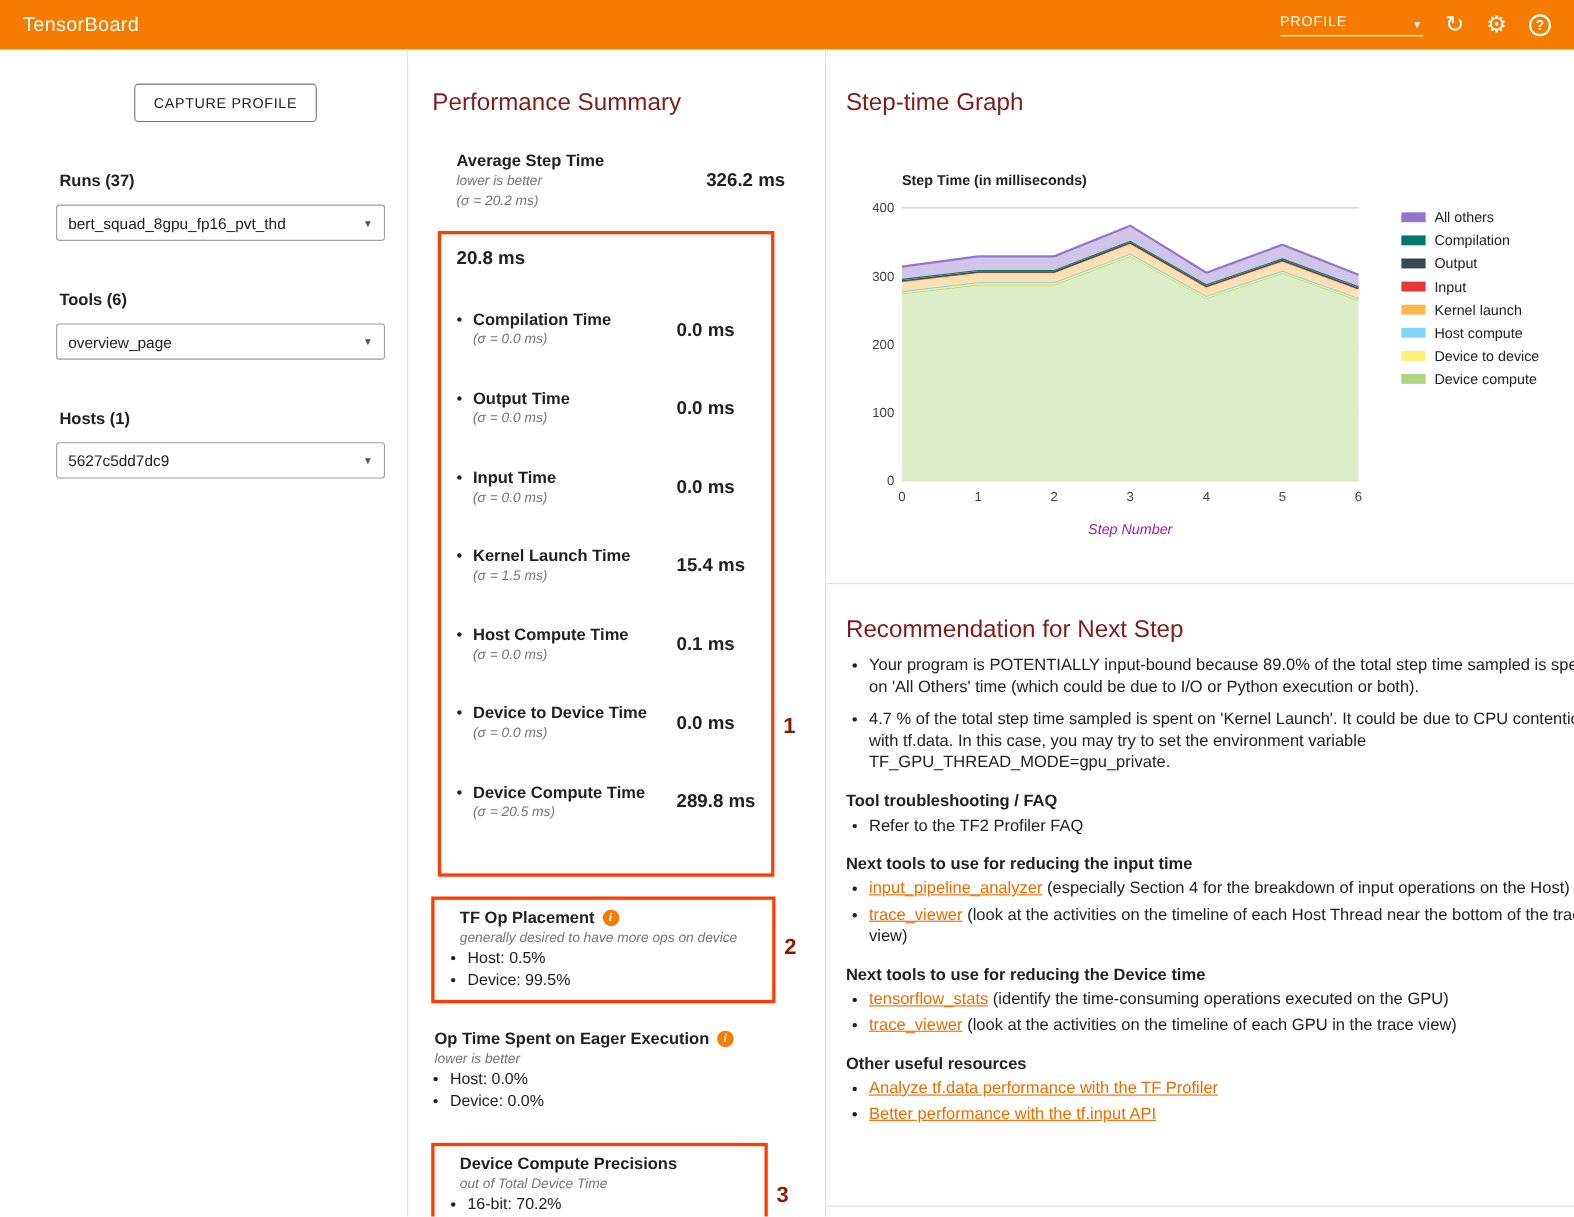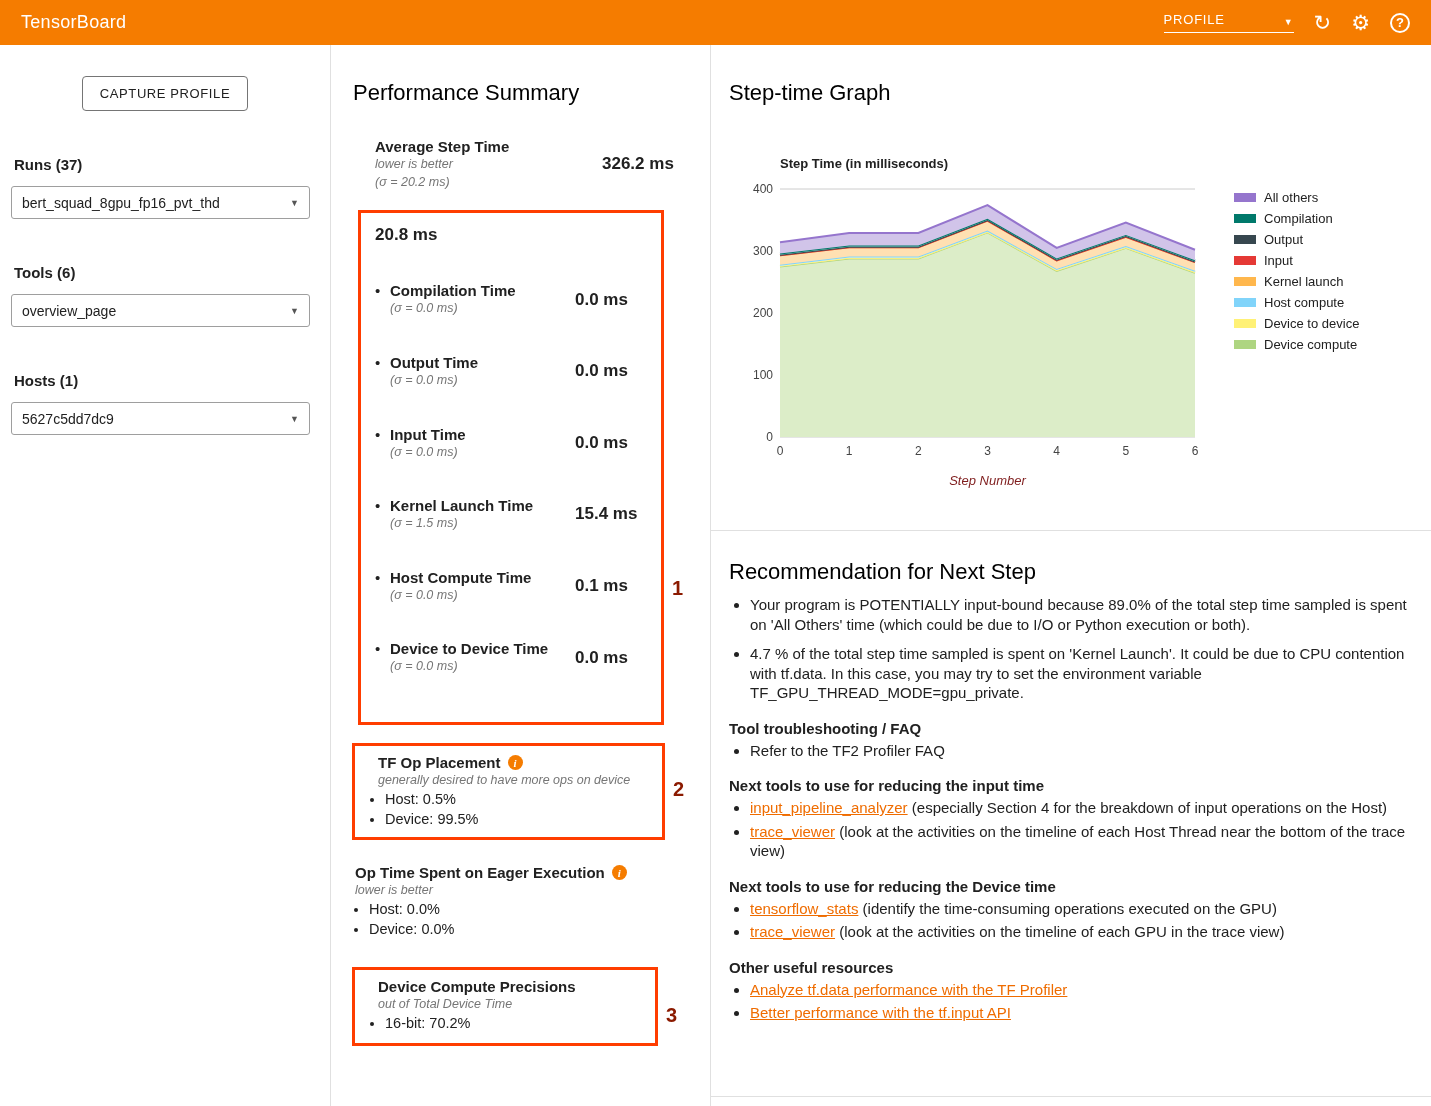--- a/index.html
+++ b/index.html
@@ -11,34 +11,34 @@
   .header { flex:0 0 45px; background:#f57c00; display:flex; align-items:center; padding:0 21px; color:#fff; }
   .header-title { font-size:18px; font-weight:500; letter-spacing:.3px; }
   .header-right { margin-left:auto; display:flex; align-items:center; gap:20px; }
   .profile-select { width:130px; border-bottom:1px solid #fff; display:flex; align-items:flex-end; font-size:13px; font-weight:500; letter-spacing:.8px; padding-bottom:5px; cursor:pointer; }
   .profile-select .arrow { margin-left:auto; font-size:9px; }
   .hdr-icon { font-size:21px; line-height:1; cursor:pointer; }
   .help-circle { width:20px; height:20px; border:2px solid #fff; border-radius:50%; display:flex; align-items:center; justify-content:center; font-size:13px; font-weight:bold; cursor:pointer; }
   .help-circle::before { content:"?"; }
 
   
-  .main { flex:1; display:flex; min-height:0; }
+  .main { flex:1; display:flex; min-height:0;padding-left:40px; }
   .sidebar { flex:0 0 331px; border-right:1px solid #e0e0e0; padding-top:31px; }
   .mid { flex:0 0 380px; border-right:1px solid #e0e0e0; padding-top:35px; }
   .right { flex:1; padding-top:35px; position:relative; }
   .right::after { content:""; position:absolute; left:0; right:0; top:1051px; border-top:1px solid #e0e0e0; }
 
   
   .capture-btn { display:block; margin:0 auto; background:#fff; border:1px solid #757575; border-radius:4px; padding:9px 17px; font-family:inherit; font-size:13px; font-weight:500; letter-spacing:.6px; color:#212121; cursor:pointer; }
   .side-label { margin:45px 0 13px 14px; font-size:15px; font-weight:600; }
   .side-select { margin-left:11px; width:299px; height:33px; border:1px solid #9e9e9e; border-radius:3px; display:flex; align-items:center; padding:0 10px; font-size:14px; cursor:pointer; background:#fff; }
   .side-select .arrow { margin-left:auto; font-size:9px; color:#555; }
 
   
-  .section-title { font-size:22px; font-weight:500; color:#000000; }
+  .section-title { font-size:22px; font-weight:500; color:#7f1d1d; }
   .mid .section-title { margin-left:22px; }
   .metric-label { font-size:15px; font-weight:bold; }
   .metric-sub { font-size:12.5px; font-style:italic; color:#757575; margin-top:2px; line-height:1.25; }
   .metric-value { font-size:17px; font-weight:bold; white-space:nowrap; }
   .avg-row { display:flex; align-items:center; margin:32px 0 0 44px;gap:24px; }
   .avg-left { width:203px; }
   .red-box { border:3px solid #ff3d00; position:relative; }
   .box1 { margin:20px 0 0 27px; width:306px; padding:12px 0 10px; }
   .metric-row { display:flex; align-items:center; padding-left:14px; margin-bottom:37px; }
   .metric-row:last-child { margin-bottom:0; }
@@ -58,21 +58,21 @@
   .info-icon::before { content:"i"; }
   .ps-list { list-style:disc; padding-left:18px; font-size:14.5px; }
   .ps-list li { margin-top:4px; }
   .eager-block { margin:24px 0 0 24px; }
 
   
   .right .section-title { margin-left:18px; }
   .chart-card { border-bottom:1px solid #e0e0e0; padding-bottom:42px; }
   .chart-wrap { position:relative; margin:50px 0 0 35px; width:640px; }
   .chart-title { font-size:13px; font-weight:bold; margin-left:34px; }
-  .x-axis-title { width:415px; margin-left:34px; margin-top:14px; text-align:center; font-style:italic; font-size:13px; color:#7f1d1d; }
+  .x-axis-title { width:415px; margin-left:34px; margin-top:14px; text-align:center; font-style:italic; font-size:13px; color:#a21caf; }
   .legend { position:absolute; left:488px; top:34px; }
   .legend-item { display:flex; align-items:center; margin-bottom:6px; font-size:13px; color:#212121; white-space:nowrap; }
   .legend-swatch { width:22px; height:9px; margin-right:8px; flex:0 0 22px; }
 
   .rec { margin:28px 18px 0; width:692px; }
   .rec-list { list-style:disc; padding-left:21px; font-size:15px; line-height:19.5px; margin-top:10px; }
   .rec-list li { margin-bottom:10px; }
   .rec-subhead { font-size:15px; font-weight:bold; margin-top:17px; }
   .rec-subsection .rec-list { margin-top:4px; }
   .rec-subsection .rec-list li { margin-bottom:4px; }
@@ -179,20 +179,29 @@
           <div class="metric-value">0.1 ms</div>
         </div>
         <div class="metric-row">
           <div class="metric-left">
               <div class="lbl-block">
             <div class="metric-label">Device to Device Time</div>
             <div class="metric-sub">(σ = 0.0 ms)</div>
           </div>
             </div>
           <div class="metric-value">0.0 ms</div>
+        </div>
+        <div class="metric-row">
+          <div class="metric-left">
+              <div class="lbl-block">
+            <div class="metric-label">Device Compute Time</div>
+            <div class="metric-sub">(σ = 20.5 ms)</div>
+          </div>
+            </div>
+          <div class="metric-value">289.8 ms</div>
         </div>
         <span class="annot annot1">1</span>
       </div>
 
       <div class="red-box box2">
         <div class="ps-title-row">
           <span class="ps-title">TF Op Placement</span>
           <span class="info-icon"></span>
         </div>
         <div class="ps-sub">generally desired to have more ops on device</div>

